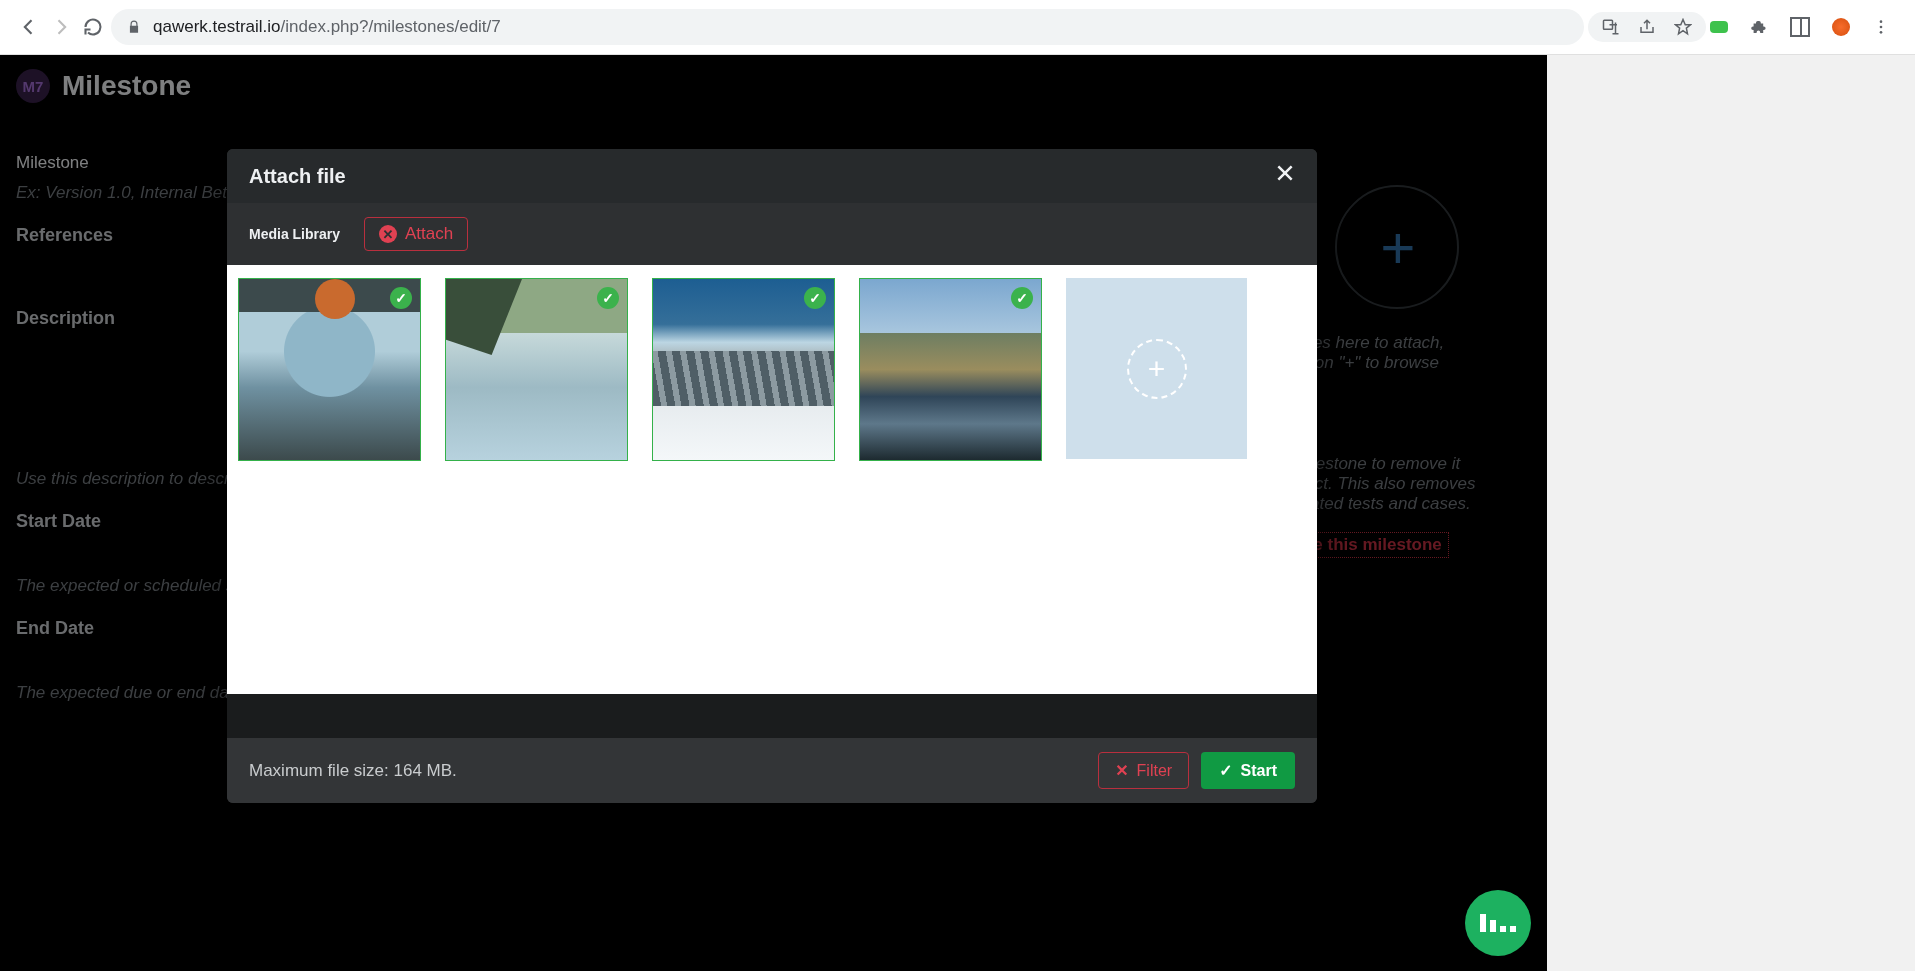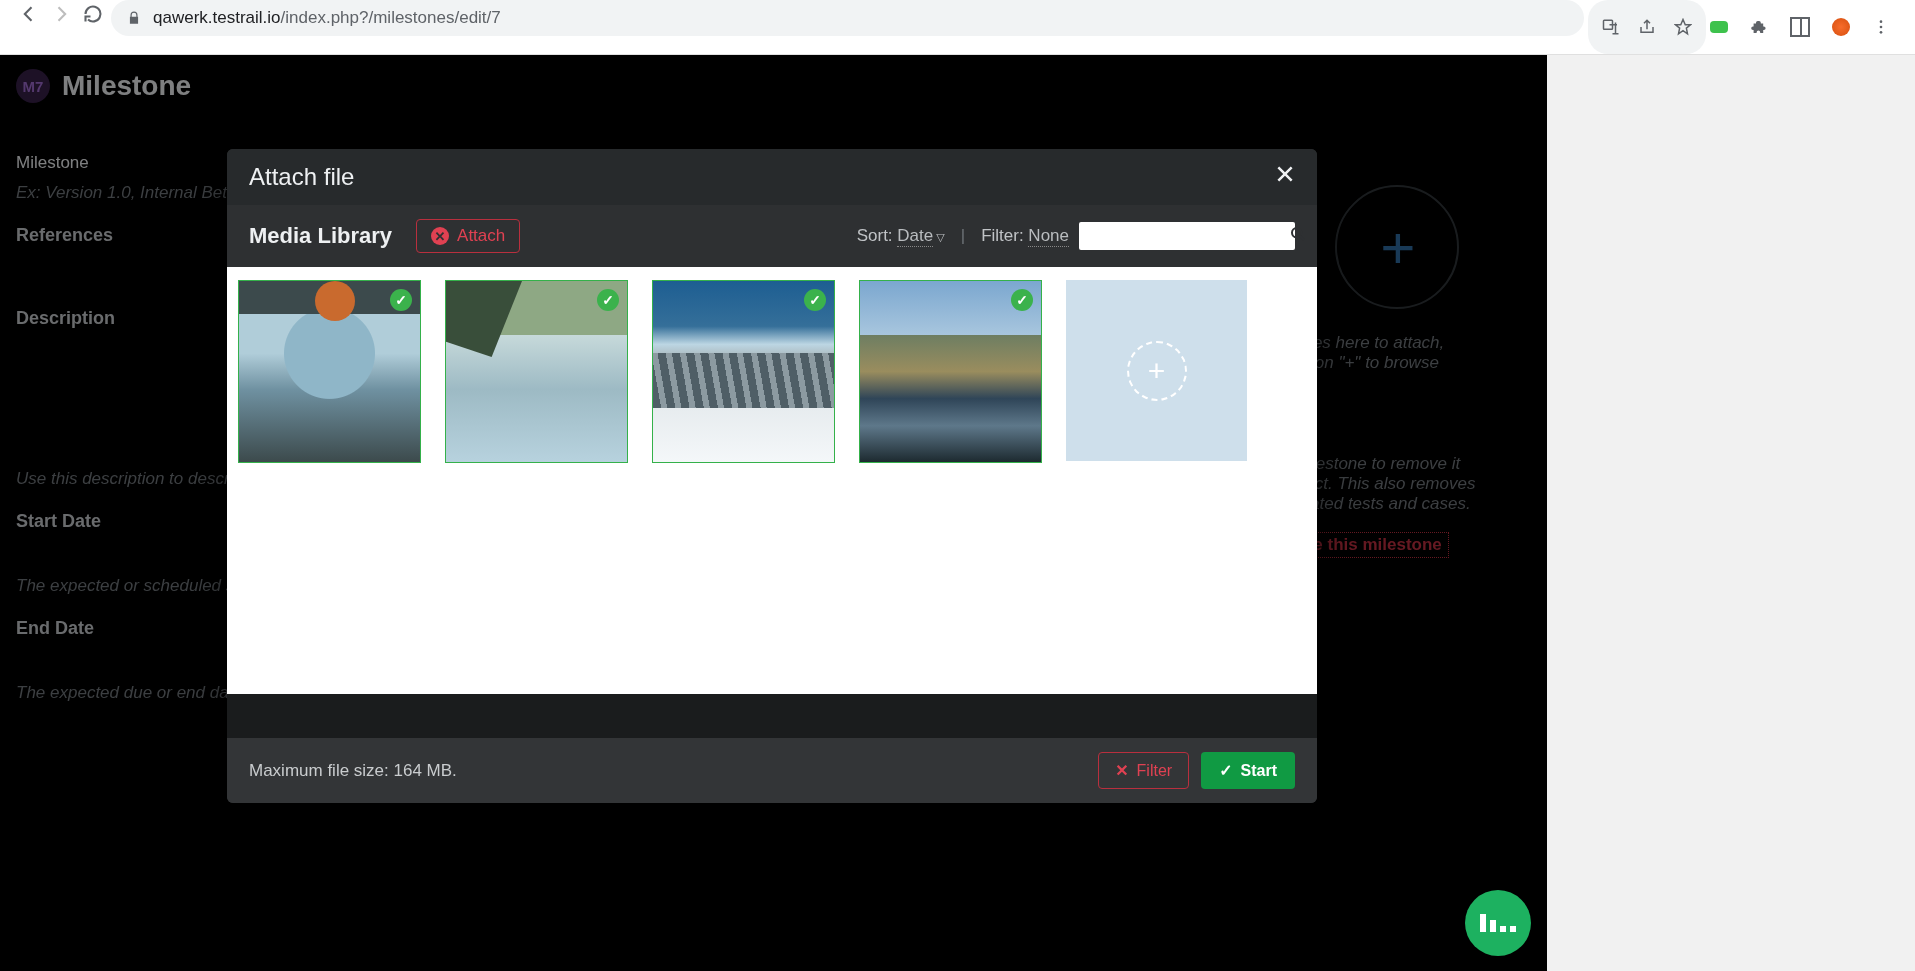--- a/index.html
+++ b/index.html
@@ -11,20 +11,21 @@
     background: #f1f1f1;
     color: #ddd;
     overflow: hidden;
   }
 
   
   .browser-chrome {
     background: #ffffff;
     height: 54px;
     display: flex;
+    align-items: center;
     padding: 0 15px;
     gap: 4px;
     border-bottom: 1px solid #e0e0e0;
   }
   .nav-arrow, .reload-btn {
     width: 28px; height: 28px;
     display: flex; align-items: center; justify-content: center;
     color: #5f6368;
     font-size: 20px;
   }
@@ -110,30 +111,30 @@
     box-shadow: 0 8px 40px rgba(0,0,0,0.6);
     display: flex;
     flex-direction: column;
     overflow: hidden;
   }
   .modal-header {
     padding: 14px 22px;
     display:flex; align-items:center; justify-content:space-between;
     background: #272a2c;
   }
-  .modal-title { font-size: 24px; font-weight: normal; color: #eef0f2; }
+  .modal-title { font-size: 20px; font-weight: bold; color: #eef0f2; }
   .close-x { font-size: 22px; color: #eef0f2; font-weight: bold; cursor:pointer; }
 
   .modal-toolbar {
     padding: 14px 22px;
     display:flex; align-items:center; justify-content:space-between;
     background: #2e3032;
   }
   .toolbar-left { display:flex; align-items:center; gap: 24px; }
-  .media-label { font-size: 22px; font-weight: bold; color: #eef0f2; }
+  .media-label { font-size: 14px; font-weight: bold; color: #eef0f2; }
   .delete-btn {
     border: 1px solid #b92f3e; border-radius: 4px;
     padding: 6px 14px; display:flex; align-items:center; gap:8px;
     color: #e04152; font-size: 17px;
   }
   .delete-btn .xicon {
     width: 18px; height: 18px; border-radius: 50%; background: #e04152;
     color: #2e3032; display:flex; align-items:center; justify-content:center;
     font-size: 13px; font-weight:bold;
   }
@@ -350,40 +351,20 @@
     </div>
 
     <div class="modal-toolbar">
       <div class="toolbar-left">
         <div class="media-label">Media Library</div>
         <div class="delete-btn">
           <span class="xicon">✕</span>
           <span>Attach</span>
         </div>
       </div>
-      <div class="toolbar-right">
-        <span class="sort-filter">
-          <span>Sort:</span>
-          <span class="lnk">Date</span><span class="chev">▽</span>
-        </span>
-        <span class="divider">|</span>
-        <span class="sort-filter">
-          <span>Filter:</span>
-          <span class="lnk">None</span>
-        </span>
-        <div class="search-box">
-          <input type="text" style="">
-          <span class="mag">
-            <svg width="16" height="16" viewBox="0 0 24 24" fill="none" stroke="#2e3032" stroke-width="3">
-                <circle cx="10" cy="10" r="7"></circle>
-                <path d="M21 21l-6-6"></path>
-              </svg>
-          </span>
-        </div>
-      </div>
     </div>
 
     <div class="library-area">
       <div class="thumb t1">
         <div class="check-badge">✓</div>
       </div>
       <div class="thumb t2">
         <div class="check-badge">✓</div>
       </div>
       <div class="thumb t3">

